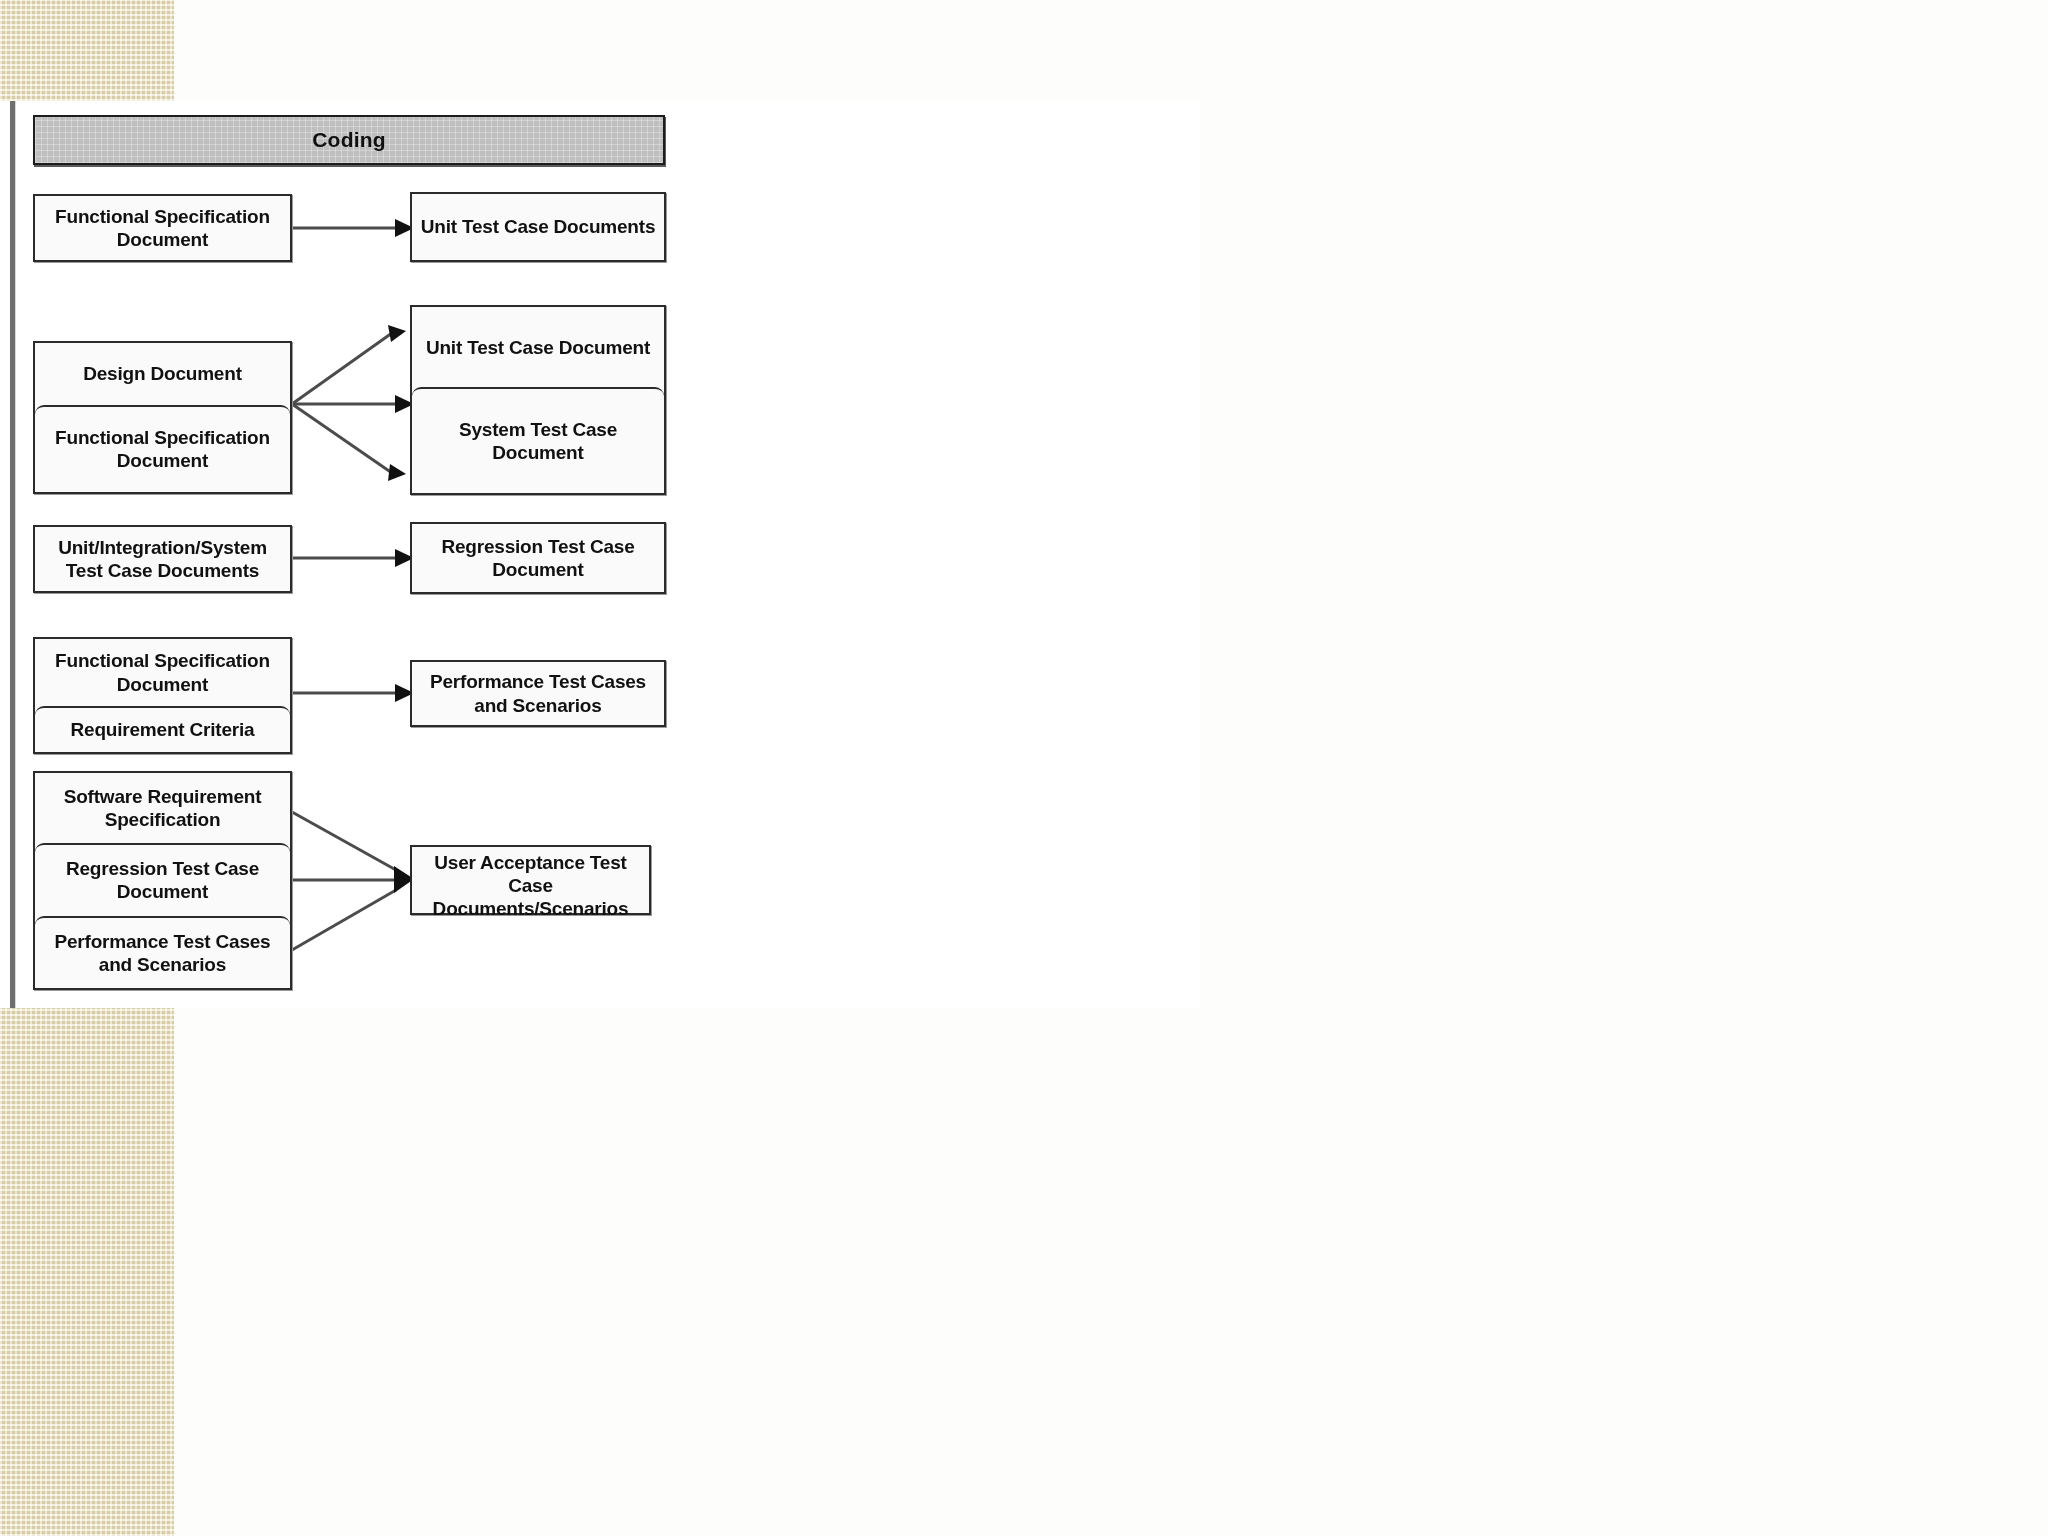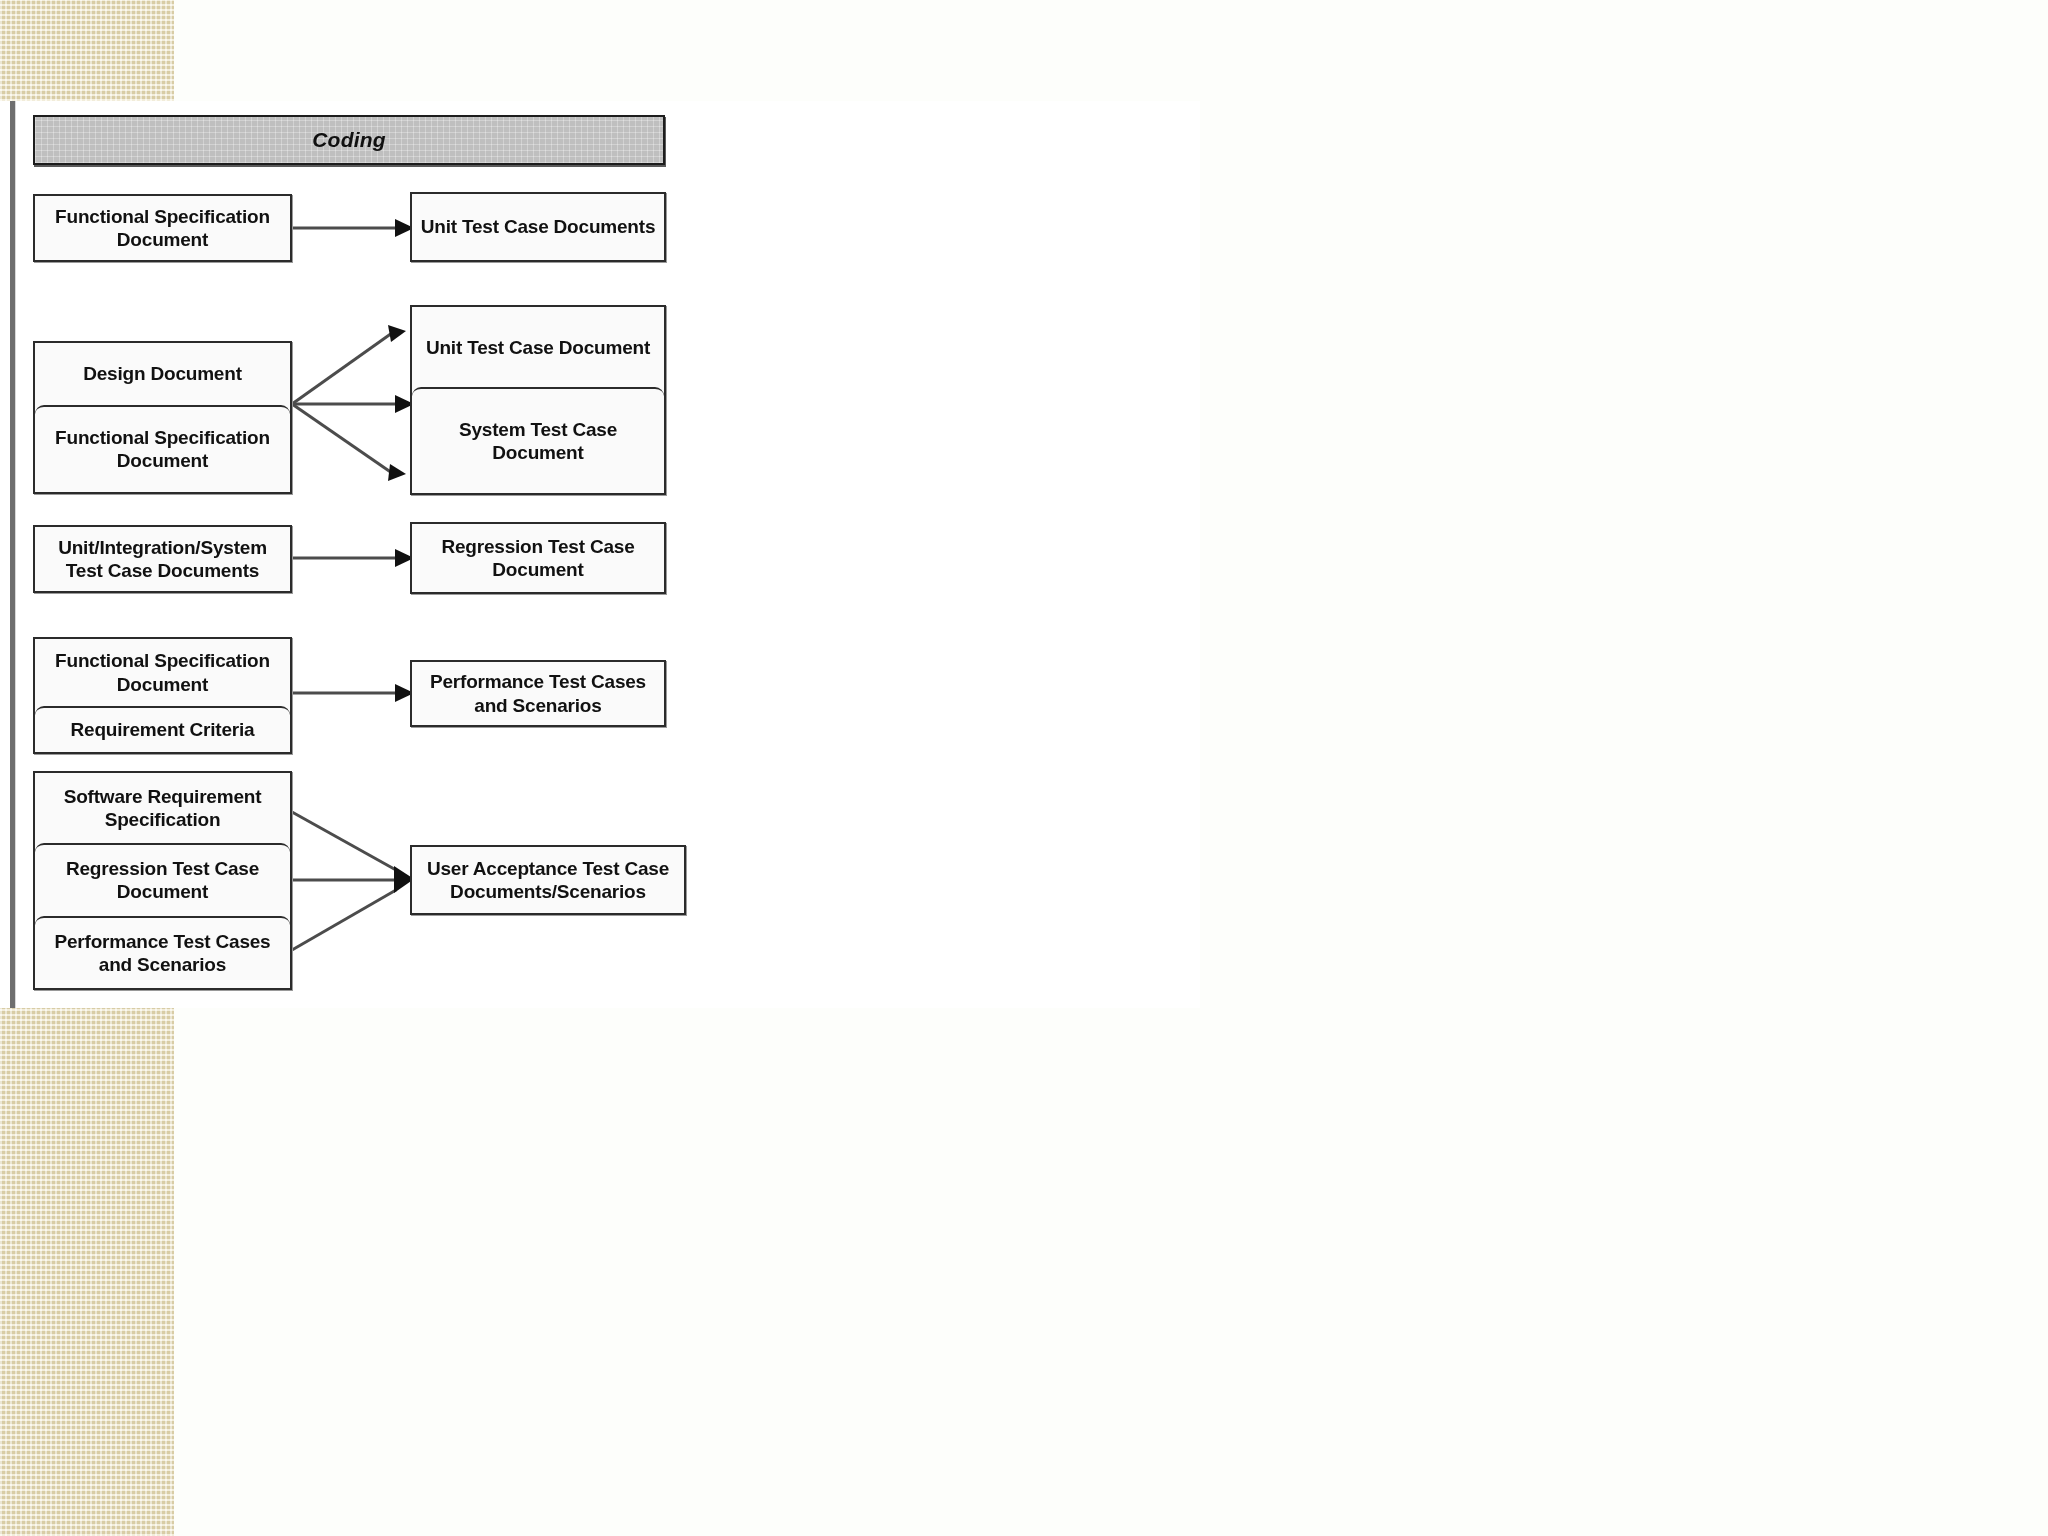--- a/index.html
+++ b/index.html
@@ -89,21 +89,20 @@
     align-items: center;
     justify-content: center;
     box-shadow: 1px 2px 0 #5a5a5a;
   }
   #coding-header .hdr-label {
     font-family: "Liberation Sans", sans-serif;
     font-weight: bold;
     font-size: 21px;
     color: #101010;
     letter-spacing: 0.2px;
-    font-style: italic;
   }
 
   
   #arrow-layer {
     position: absolute;
     left: 0; top: 0;
     width: 1200px; height: 1536px;
     pointer-events: none;
   }
   #arrow-layer line, #arrow-layer polyline { stroke: #4c4c4c; stroke-width: 3; fill: none; }
@@ -175,15 +174,15 @@
 </div>
 <div class="node" style="left:410px; top:660px; width:256px; height:67px;">
   <div class="cell">Performance Test Cases and Scenarios</div>
 </div>
 
 <div class="node" style="left:33px; top:771px; width:259px; height:219px;">
   <div class="cell">Software Requirement Specification</div>
   <div class="cell">Regression Test Case Document</div>
   <div class="cell">Performance Test Cases and Scenarios</div>
 </div>
-<div class="node" style="left:410px; top:845px; width:276px; height:70px;">
+<div class="node" style="left:410px; top:845px; width:241px; height:70px;">
   <div class="cell">User Acceptance Test Case Documents/Scenarios</div>
 </div>
 
 </body></html>

